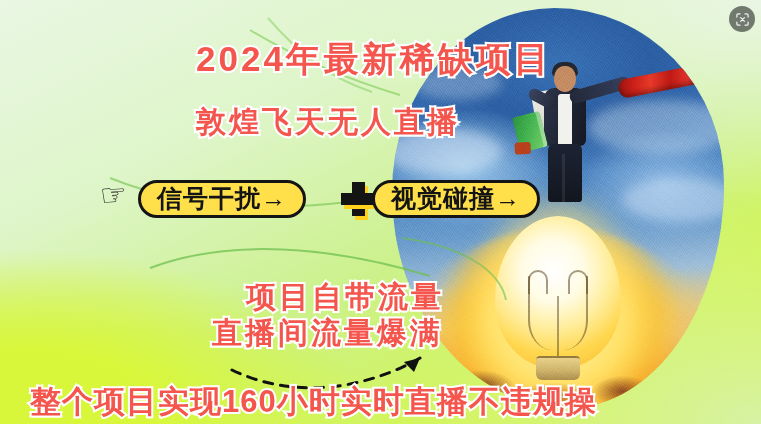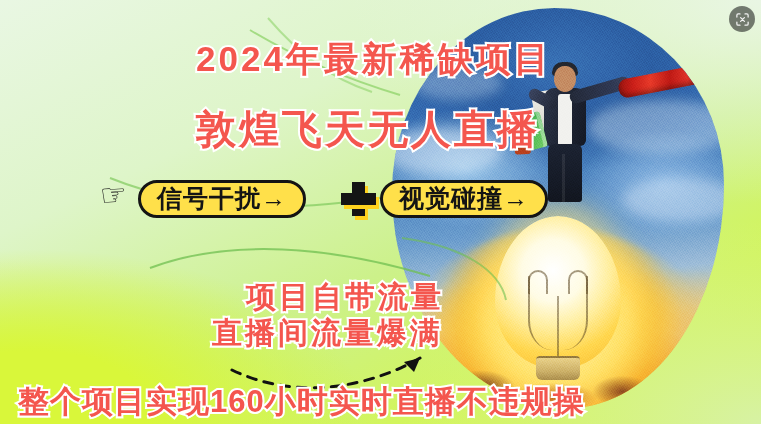--- a/index.html
+++ b/index.html
@@ -147,39 +147,39 @@
   .deco{position:absolute;inset:0;pointer-events:none;}
 
   
   .line{
     position:absolute;white-space:nowrap;
     color:#f4564e;font-weight:bold;letter-spacing:3px;
     -webkit-text-stroke:4px #ffffff; paint-order:stroke fill;
     text-shadow:0 2px 0 rgba(255,255,255,.85);
   }
   .l1{left:196px;top:36px;font-size:35px;}
-  .l2{left:196px;top:102px;font-size:40px;}
+  .l2{left:196px;top:102px;font-size:30px;}
   .l3{left:246px;top:245px;font-size:30px;margin-top:32px;}
   .l4{left:212px;top:313px;font-size:30px;}
-  .l5{left:18px;top:381px;font-size:31px;letter-spacing:1px;}
+  .l5{left:30px;top:381px;font-size:31px;letter-spacing:1px;}
 
   
   .hand{
     position:absolute;left:100px;top:180px;font-size:30px;line-height:1;
     color:#1a1a1a;transform:rotate(-4deg);
   }
   .pill{
     position:absolute;height:38px;display:flex;align-items:center;justify-content:center;
     background:#ffe04a;border:3px solid #141414;border-radius:20px;
     padding:0 16px;box-sizing:border-box;
     color:#141414;font-size:25px;font-weight:bold;letter-spacing:1px;
   }
   .pill span{display:inline-block;transform:translateY(-1px);}
   .pill-1{left:138px;top:180px;}
-  .pill-2{left:380px;top:180px;}
+  .pill-2{left:372px;top:180px;}
   .plus{
     position:absolute;left:338px;top:180px;width:40px;height:38px;
   }
   .plus:before,.plus:after{
     content:"";position:absolute;background:#141414;
     box-shadow:3px 4px 0 #ffd21e;
   }
   .plus:before{left:14px;top:2px;width:13px;height:34px;}
   .plus:after{left:3px;top:13px;width:35px;height:12px;}
 

